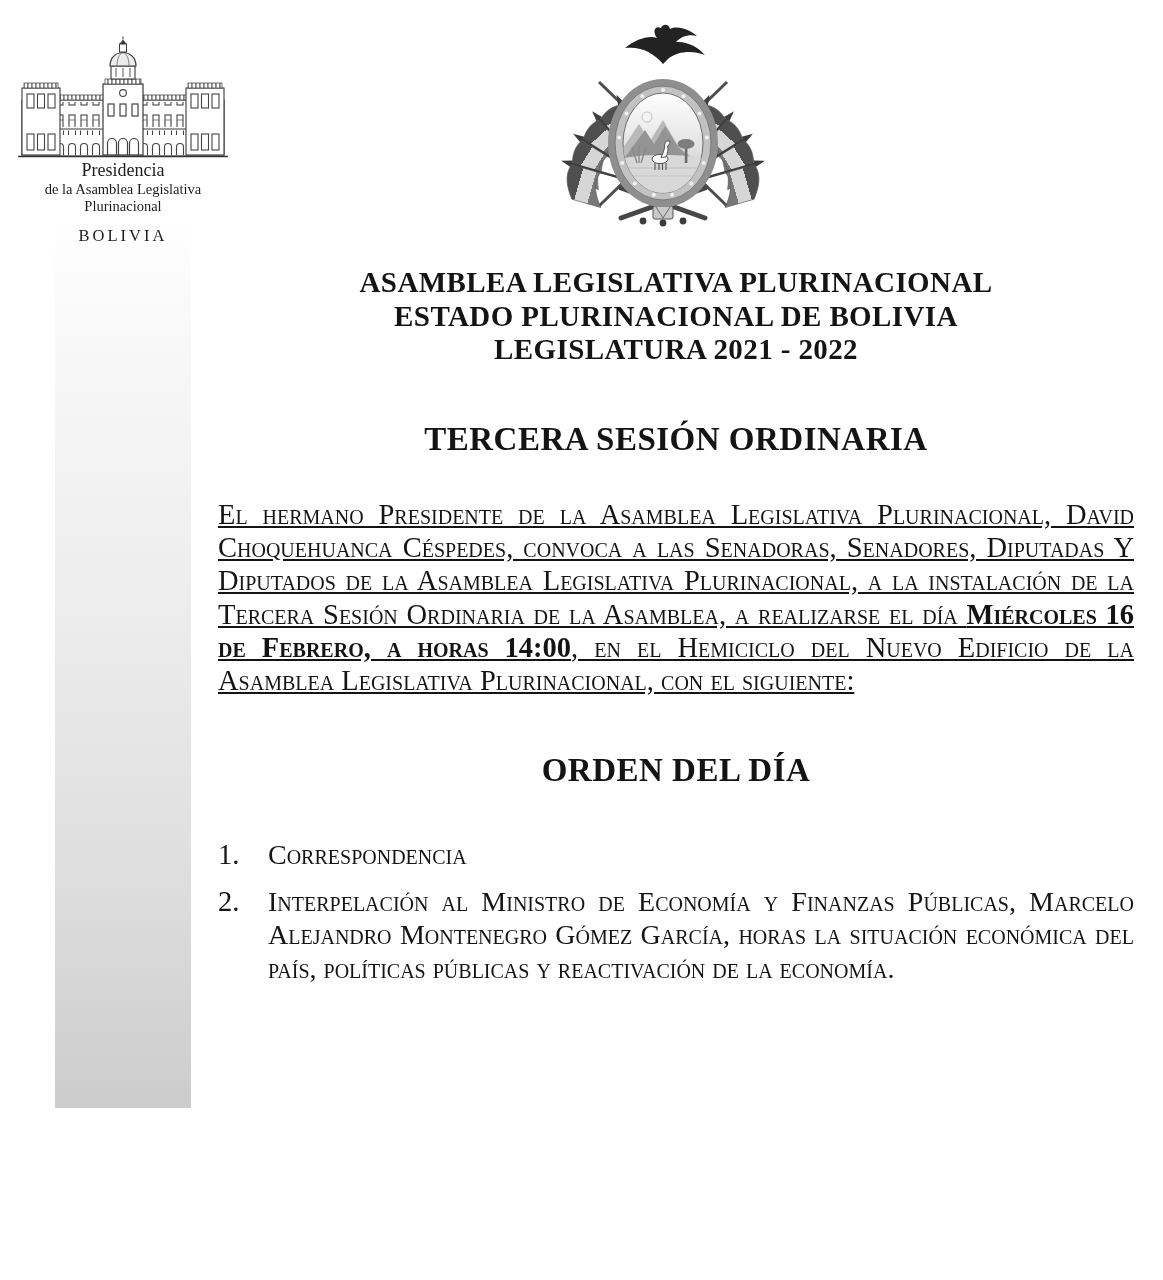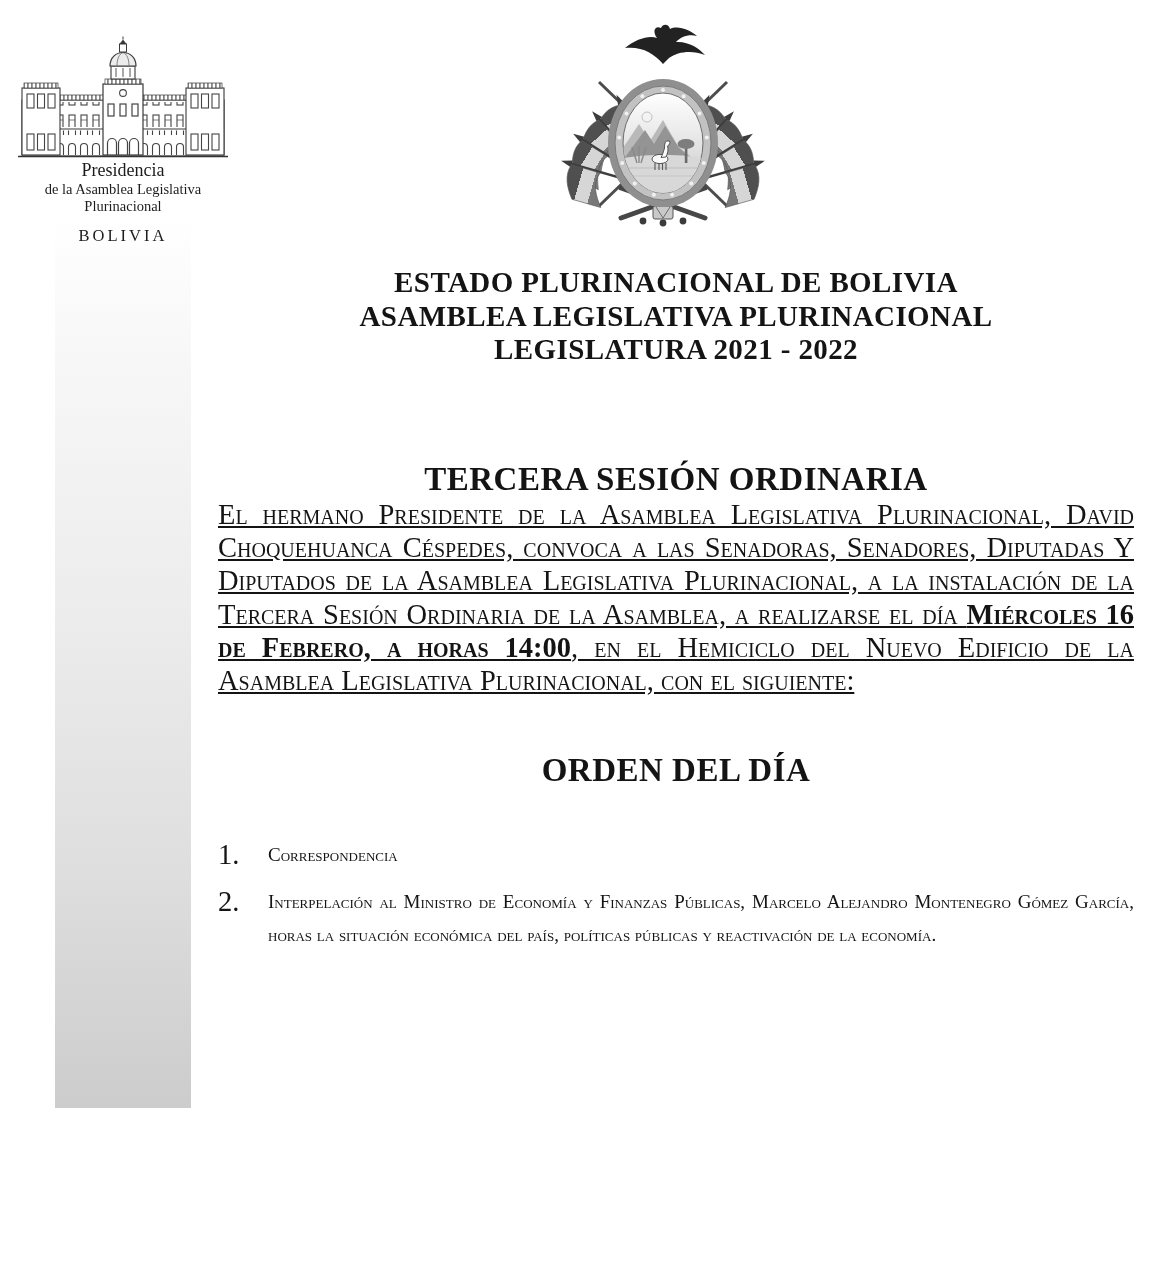--- a/index.html
+++ b/index.html
@@ -24,38 +24,38 @@
   .lh-country{font-size:16.5px;line-height:19px;letter-spacing:3px;margin-top:11px;color:#1c1c1c;}
   
   .coa{position:absolute;left:557px;top:22px;}
   
   .doc-title{
     position:absolute;left:218px;top:266px;width:916px;
     text-align:center;font-weight:700;font-size:29px;line-height:33.5px;letter-spacing:.4px;
   }
   .session-title{
     position:absolute;left:218px;top:421px;width:916px;
-    text-align:center;font-weight:700;font-size:33px;letter-spacing:.5px;margin-top:40px;
+    text-align:center;font-weight:700;font-size:33px;letter-spacing:.5px;
   }
   .body-par{
     position:absolute;left:218px;top:498px;width:916px;
     font-variant:small-caps;font-size:28.5px;line-height:33.2px;
     text-align:justify;
     text-decoration:underline;
   }
   .body-par .b{font-weight:700;}
   .agenda-title{
     position:absolute;left:218px;top:752px;width:916px;
     text-align:center;font-weight:700;font-size:33px;letter-spacing:.5px;
   }
   .agenda{position:absolute;left:218px;top:838px;width:916px;}
   .agenda-item{display:flex;margin-bottom:14px;}
   .agenda-num{width:50px;flex:0 0 50px;font-size:28.5px;line-height:33.2px;}
   .agenda-txt{
-    flex:1;font-variant:small-caps;font-size:19px;line-height:33.2px;
+    flex:1;font-variant:small-caps;font-size:28px;line-height:33.2px;
     text-align:justify;
   }
   .dateline{
     position:absolute;left:218px;top:1058px;width:916px;
     text-align:center;font-variant:small-caps;font-size:24px;margin-top:47px;
   }
   .signature{
     position:absolute;left:218px;top:1111px;width:916px;
     text-align:center;font-weight:700;font-size:25px;line-height:23px;letter-spacing:.3px;
   }
@@ -236,22 +236,22 @@
             <line x1="102" y1="141" x2="102" y2="148"></line>
           <line x1="105.5" y1="141" x2="105.5" y2="148"></line>
             <line x1="109" y1="141" x2="109" y2="148"></line>
         </g>
       </g>
       <ellipse cx="106" cy="121" rx="48" ry="57" fill="none" stroke="#7a7a7a" stroke-width="1"></ellipse>
     </svg>
   </div>
 
   <div class="doc-title">
+    <div>ASAMBLEA LEGISLATIVA PLURINACIONAL</div>
     <div>ESTADO PLURINACIONAL DE BOLIVIA</div>
-    <div>ASAMBLEA LEGISLATIVA PLURINACIONAL</div>
     <div>LEGISLATURA 2021 - 2022</div>
   </div>
 
   <div class="session-title">TERCERA SESIÓN ORDINARIA</div>
 
   <div class="body-par"><span>El hermano Presidente de la Asamblea Legislativa Plurinacional, David Choquehuanca Céspedes, convoca a las Senadoras, Senadores, Diputadas Y Diputados de la Asamblea Legislativa Plurinacional, a la instalación de la Tercera Sesión Ordinaria de la Asamblea, a realizarse el día </span><span class="b">Miércoles 16 de Febrero, a horas 14:00</span><span>, en el Hemiciclo del Nuevo Edificio de la Asamblea Legislativa Plurinacional, con el siguiente:</span></div>
 
   <div class="agenda-title">ORDEN DEL DÍA</div>
   <div class="agenda">
     <div class="agenda-item">

